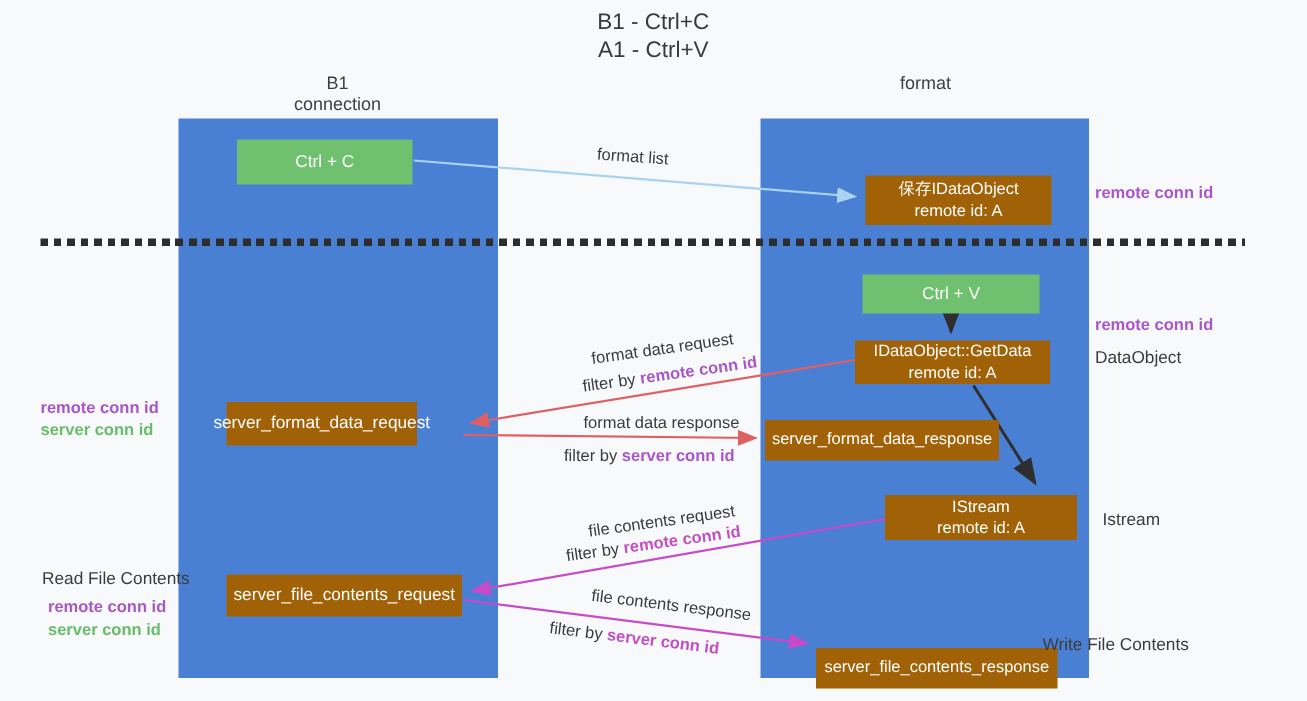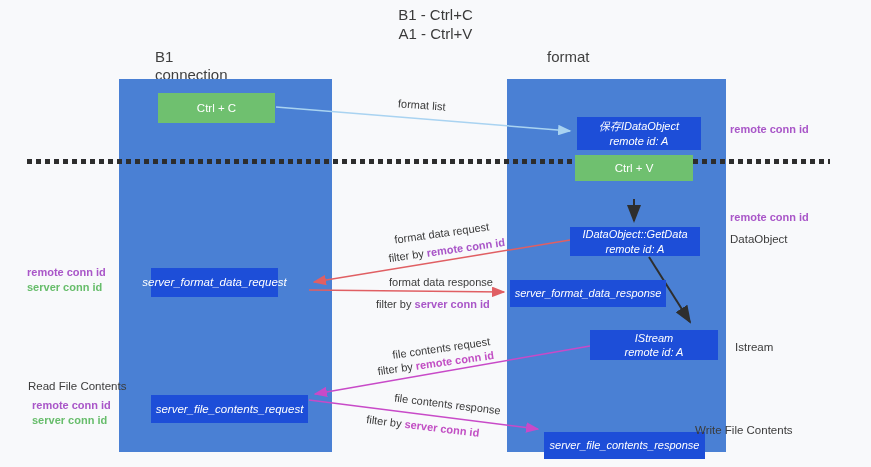--- a/index.html
+++ b/index.html
@@ -9,47 +9,47 @@
     background:#f8f9fb;
     position:relative;
     overflow:hidden;
     color:#3c3c3c;
   }
   .stage { position:absolute; left:0; top:0; width:871px; height:467px; }
 
   .title-block { position:absolute; left:0; top:6px; width:871px; text-align:center;
                  font-size:15px; color:#3a3a3a; line-height:1.25; }
 
-  .col-header { position:absolute; text-align:left; font-size:15px; color:#3f3f3f; line-height:1.2; }
+  .col-header { position:absolute; text-align:center; font-size:12px; color:#3f3f3f; line-height:1.2; }
   .col-header.left  { left:155px; top:48px; width:140px; }
   .col-header.right { left:547px; top:48px; width:140px; }
 
   .lane { position:absolute; top:79px; height:373px; background:#4a80d4; }
   .lane.left  { left:119px; width:213px; }
   .lane.right { left:507px; width:219px; }
 
   .dashed-line { position:absolute; left:27px; top:159px; width:803px; height:5px;
     background:repeating-linear-gradient(90deg,#2d2d2d 0 5px,transparent 5px 9px); }
 
   svg.arrows { position:absolute; left:0; top:0; pointer-events:none; }
 
   .box { position:absolute; display:flex; flex-direction:column; align-items:center;
          justify-content:center; color:#fff; text-align:center; line-height:1.3;
          font-size:11px; white-space:nowrap; }
-  .box.orange { background:#1d4ed8;font-style:italic; }
+  .box.orange { background:#a16207; }
   .box.green  { background:#6fc06f; }
 
   .box.ctrl-c   { left:158px; top:93px;  width:117px; height:30px; font-size:11.5px; }
   .box.save-do  { left:577px; top:117px; width:124px; height:33px; }
-  .box.ctrl-v   { left:575px; top:155px; width:118px; height:26px; font-size:11.5px; }
+  .box.ctrl-v   { left:575px; top:183px; width:118px; height:26px; font-size:11.5px; }
   .box.getdata  { left:570px; top:227px; width:130px; height:29px; }
   .box.fmt-req  { left:151px; top:268px; width:127px; height:29px; font-size:11.5px; }
   .box.fmt-res  { left:510px; top:280px; width:156px; height:27px; }
   .box.istream  { left:590px; top:330px; width:128px; height:30px; }
-  .box.file-req { left:151px; top:383px; width:157px; height:28px; font-size:11.5px;margin-top:12px; }
+  .box.file-req { left:151px; top:383px; width:157px; height:28px; font-size:11.5px; }
   .box.file-res { left:544px; top:432px; width:161px; height:27px; }
 
   .lbl { position:absolute; font-size:11px; color:#3b3b3b; white-space:nowrap; }
   .purple  { color:#a956c8; font-weight:bold; }
   .greenx  { color:#67bd6b; font-weight:bold; }
   .magenta { color:#c24fc4; font-weight:bold; }
   .rot-up   { transform:rotate(-8deg); }
   .rot-down { transform:rotate(7deg); }
   .rot-slight { transform:rotate(4deg); }
 </style>

